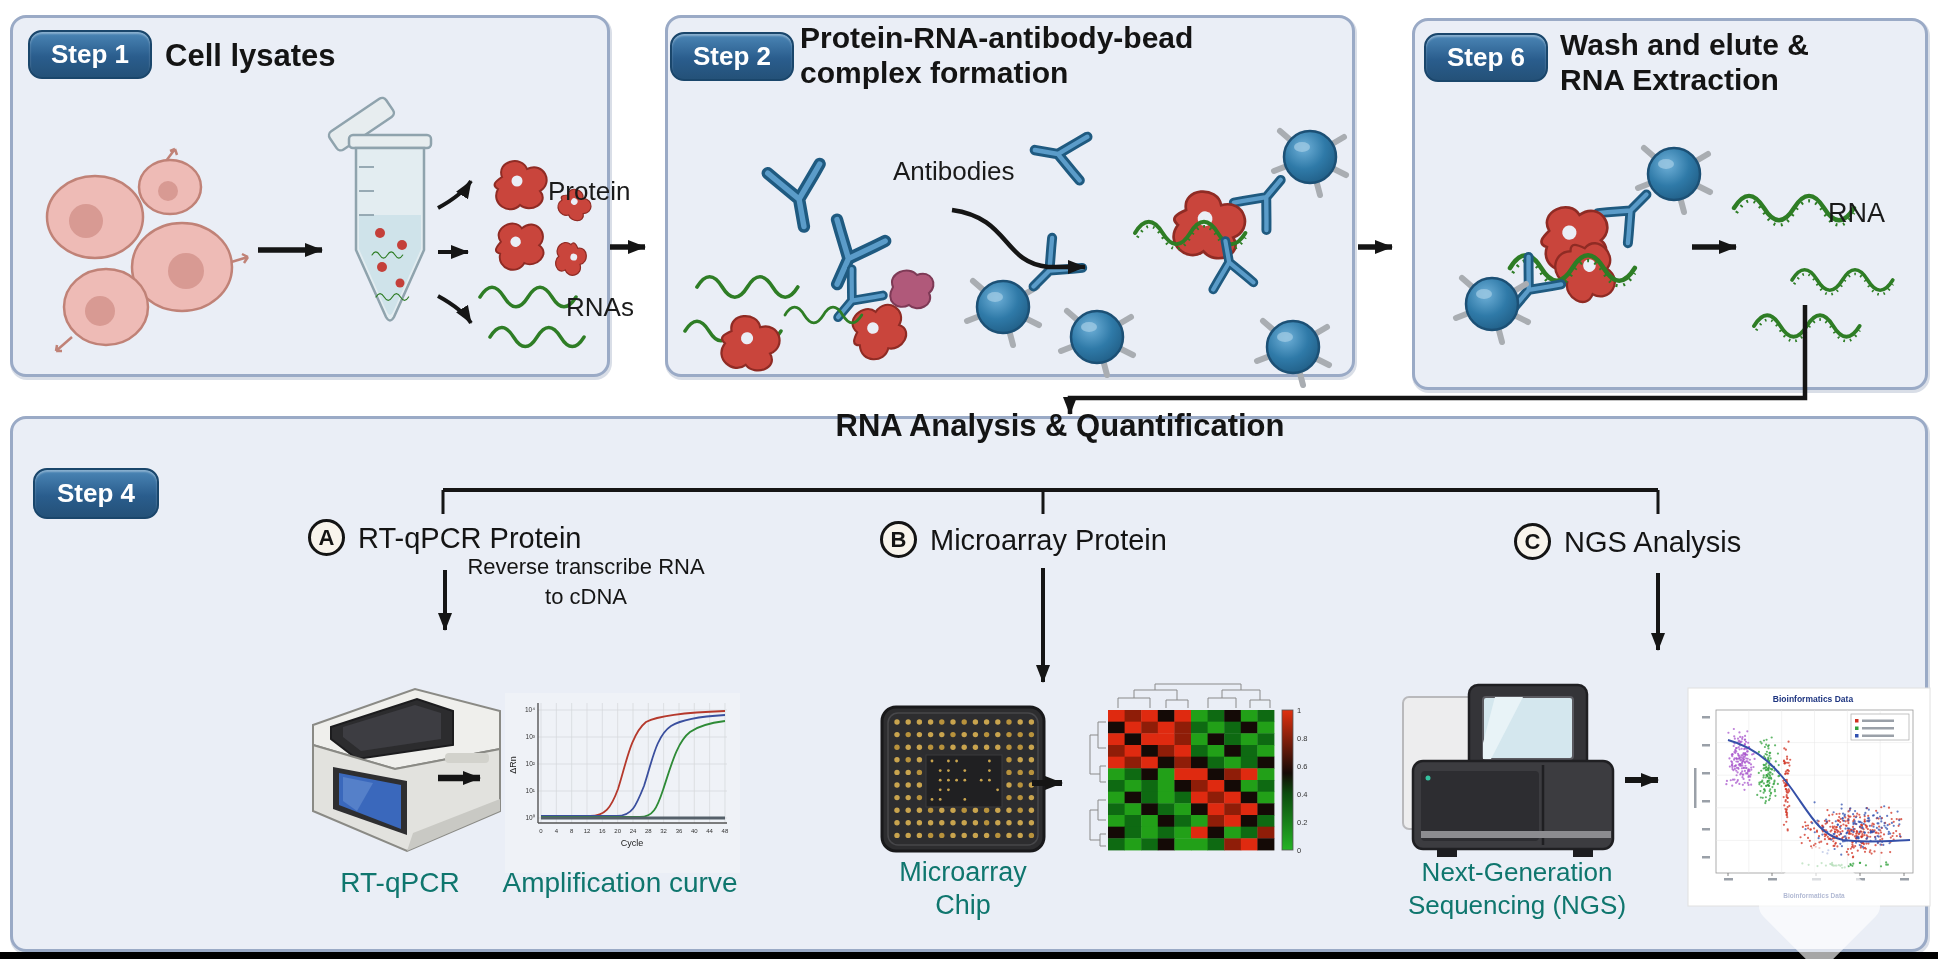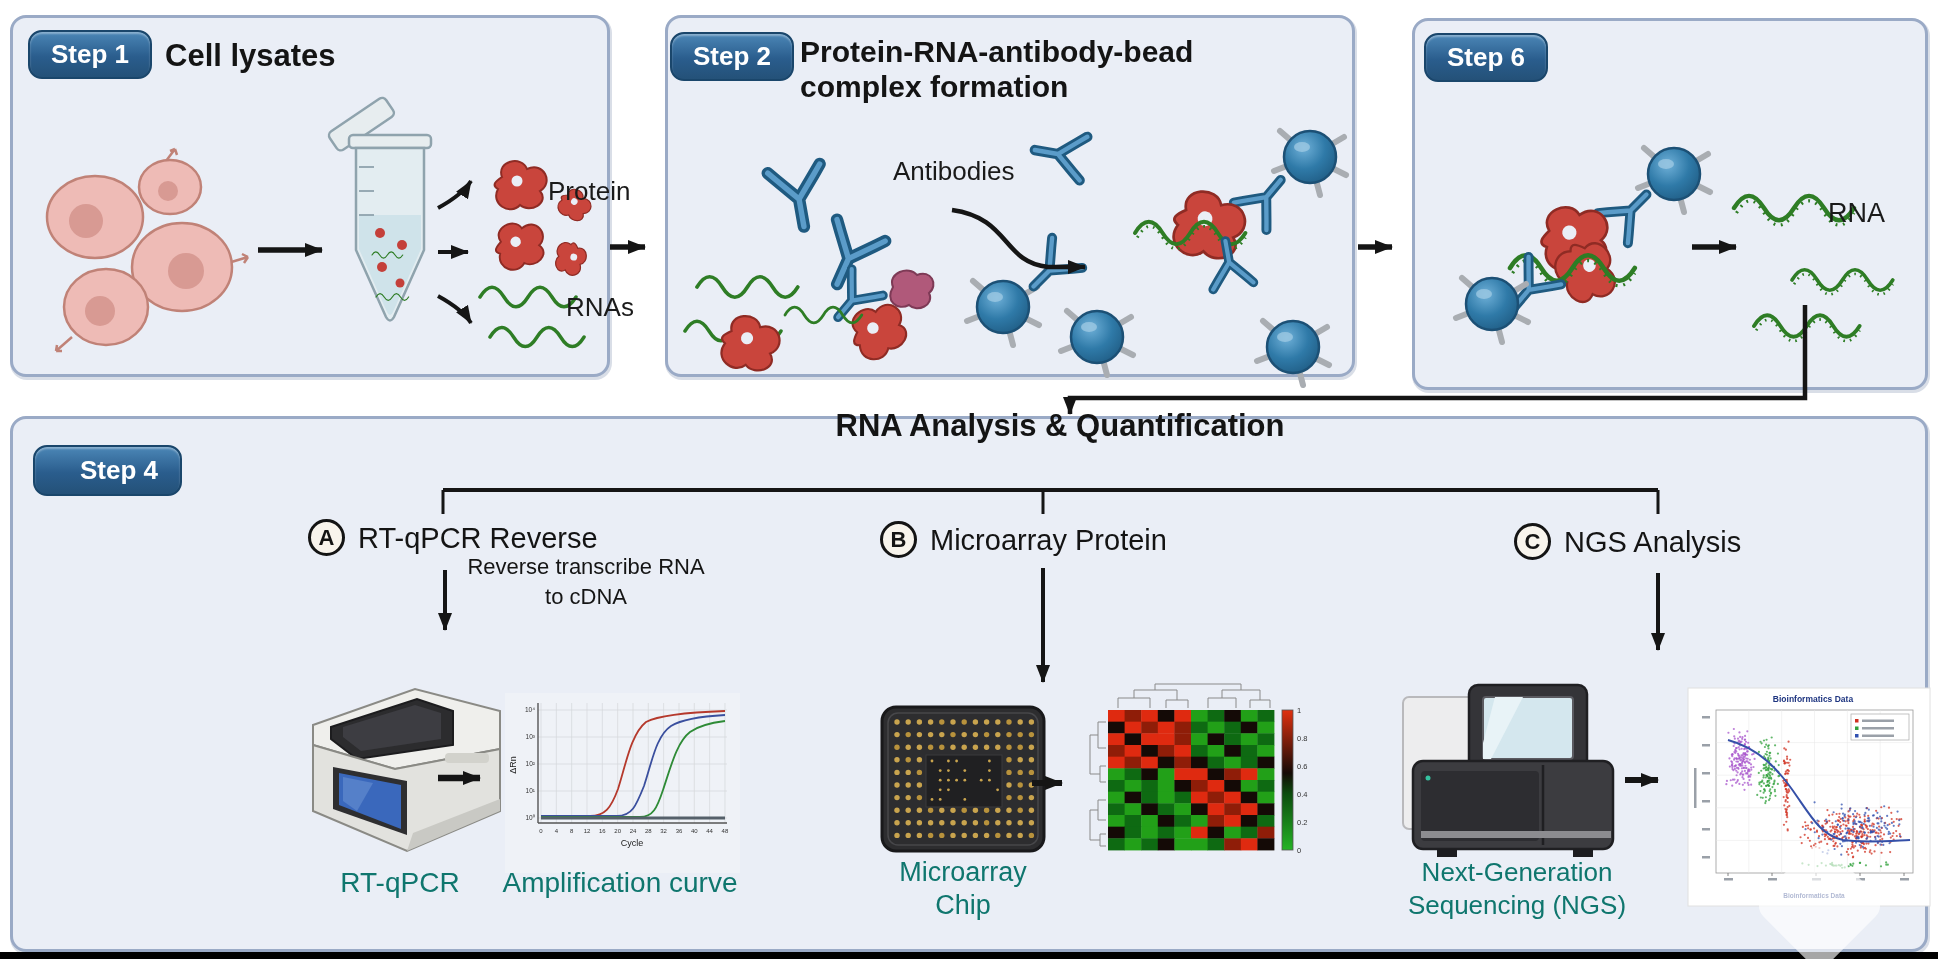--- a/index.html
+++ b/index.html
@@ -1396,31 +1396,32 @@
       <path d="M1625 780 H1658" stroke-width="6" marker-end="url(#ah)"></path>
     </g>
   </svg>
 
   <div class="badge txt" style="left:28px;top:30px;width:120px;height:45px;">Step 1</div>
   <div class="ptitle txt" style="left:165px;top:38px;font-size:31px;">Cell lysates</div>
   <div class="lbl txt" style="left:548px;top:176px;">Protein</div>
   <div class="lbl txt" style="left:566px;top:292px;">RNAs</div>
 
   <div class="badge txt" style="left:670px;top:32px;width:120px;height:45px;">Step 2</div>
-  <div class="ptitle txt" style="left:800px;top:34px;width:480px;">Protein-RNA-antibody-bead complex formation</div>
+  <div class="ptitle txt" style="left:800px;top:20px;width:480px;">Protein-RNA-antibody-bead complex formation</div>
   <div class="lbl txt" style="left:893px;top:156px;">Antibodies</div>
 
   <div class="badge txt" style="left:1424px;top:33px;width:120px;height:45px;">Step 6</div>
+  <div class="ptitle txt" style="left:1560px;top:27px;width:290px;">Wash and elute &amp; RNA Extraction</div>
   <div class="lbl txt" style="left:1828px;top:198px;font-size:27px;">RNA</div>
 
-  <div class="badge txt" style="left:33px;top:445px;width:122px;height:47px;padding-left:23px;">Step 4</div>
+  <div class="badge txt" style="left:33px;top:468px;width:122px;height:47px;">Step 4</div>
   <div class="ptitle txt" style="left:760px;top:408px;width:600px;text-align:center;font-size:31px;">RNA Analysis &amp; Quantification</div>
 
   <div class="branch-circle txt" style="left:308px;top:519px;">A</div>
-  <div class="branch-label txt" style="left:358px;top:522px;">RT-qPCR Reverse</div>
+  <div class="branch-label txt" style="left:358px;top:522px;">RT-qPCR Protein</div>
   <div class="branch-circle txt" style="left:880px;top:521px;">B</div>
   <div class="branch-label txt" style="left:930px;top:524px;">Microarray Protein</div>
   <div class="branch-circle txt" style="left:1514px;top:523px;">C</div>
   <div class="branch-label txt" style="left:1564px;top:526px;">NGS Analysis</div>
 
   <div class="note txt" style="left:466px;top:552px;width:240px;text-align:center;">Reverse transcribe RNA to cDNA</div>
 
   <div class="eq-label txt" style="left:300px;top:866px;width:200px;font-size:28px;">RT-qPCR</div>
   <div class="eq-label txt" style="left:475px;top:866px;width:290px;font-size:28px;">Amplification curve</div>
   <div class="eq-label txt" style="left:868px;top:856px;width:190px;">Microarray Chip</div>

